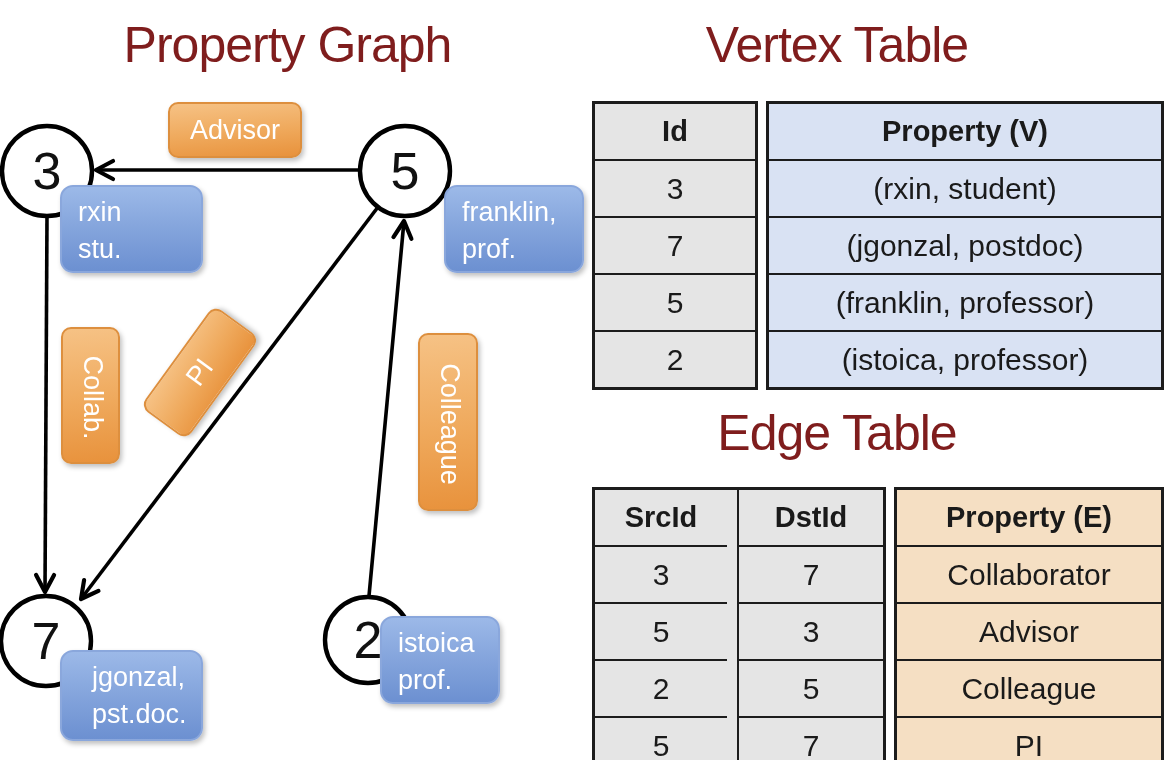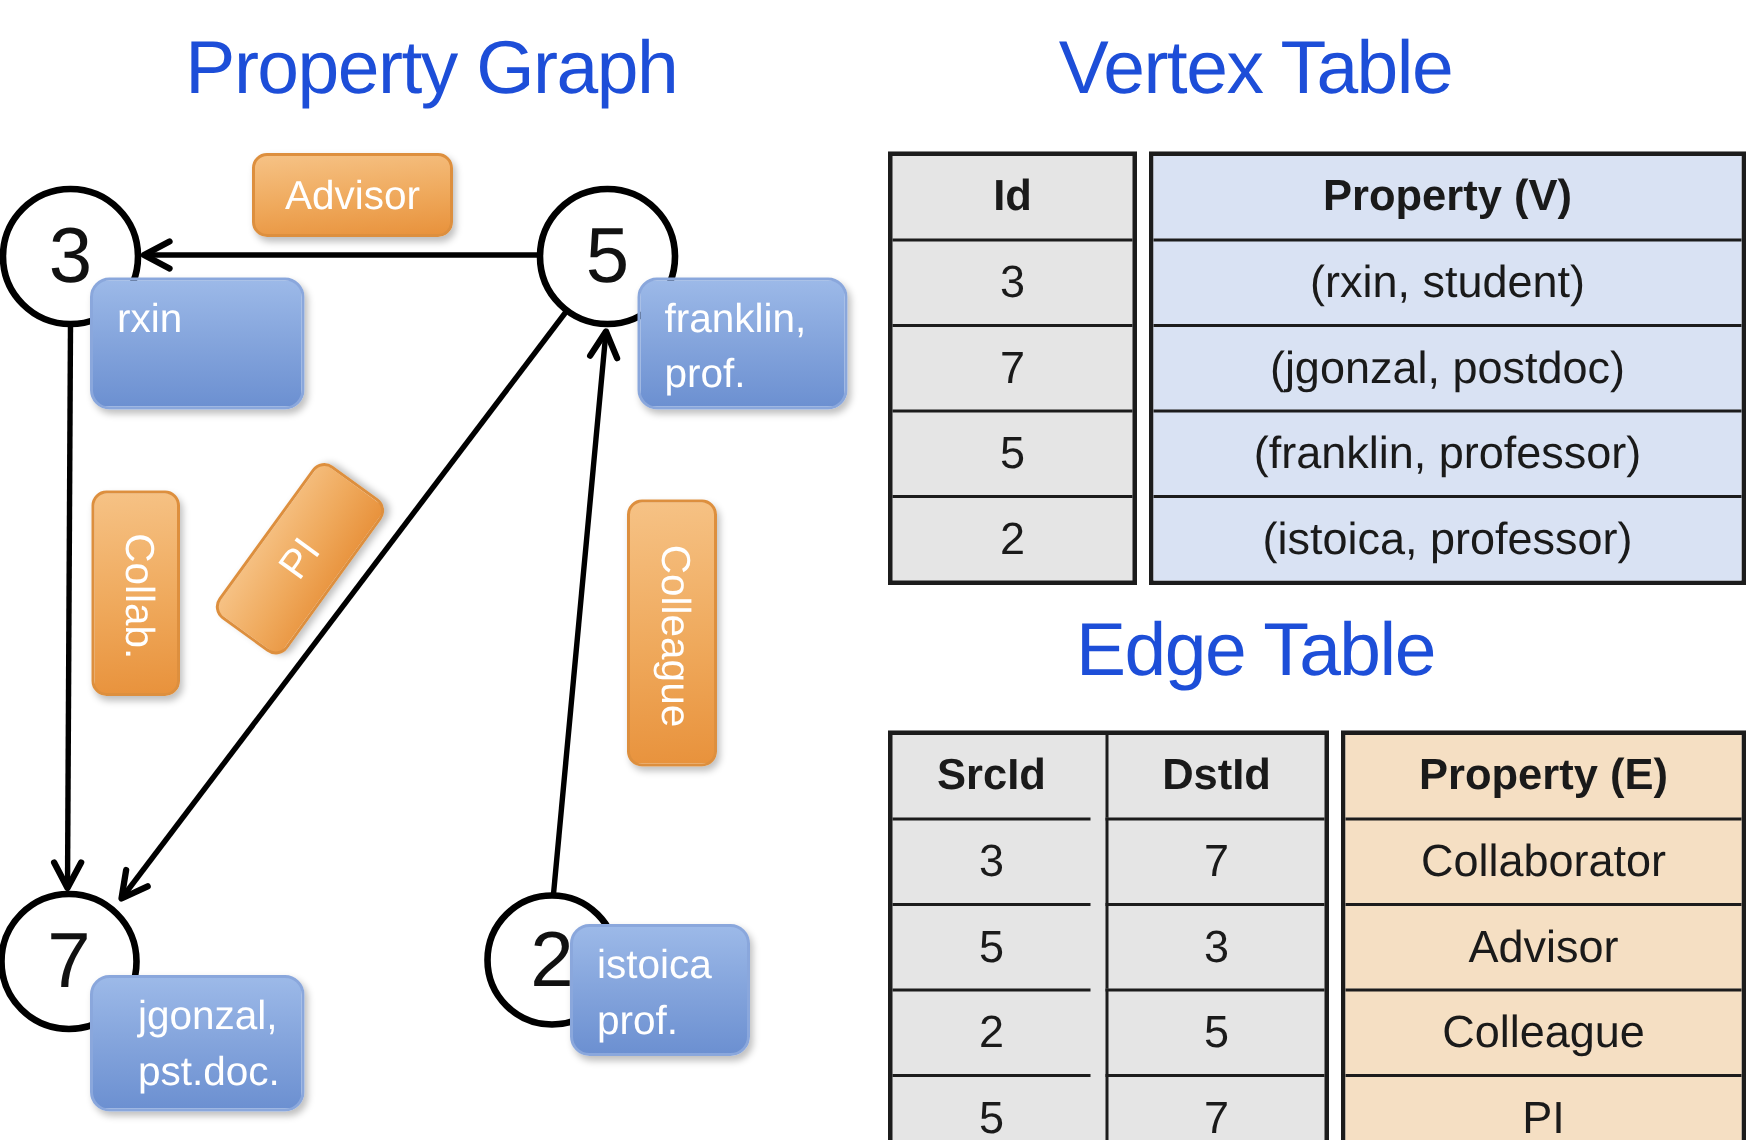--- a/index.html
+++ b/index.html
@@ -2,21 +2,21 @@
 <html><head>
 <meta charset="utf-8">
 <style>
   html,body{margin:0;padding:0;background:#ffffff;}
   #canvas{
     position:relative;width:1170px;height:760px;background:#ffffff;overflow:hidden;
     font-family:"Liberation Sans", sans-serif;color:#1a1a1a;
   }
   .title{
     position:absolute;text-align:center;font-size:50px;font-weight:400;
-    letter-spacing:-1px;color:#1d4ed8;white-space:nowrap;
+    letter-spacing:-1px;color:#7f1d1d;white-space:nowrap;
   }
   
   #graph-svg{position:absolute;left:0;top:0;}
   .vnum{
     position:absolute;width:60px;height:66px;line-height:66px;text-align:center;
     font-size:52px;color:#111;
   }
   .elabel{
     position:absolute;border-radius:10px;color:#fff;
     background:linear-gradient(175deg,#f6c285 0%,#efa95c 55%,#e8923c 100%);
@@ -86,22 +86,23 @@
   </div>
 
   <div class="elabel" style="left:137px;top:344px;width:126px;height:57px;transform:rotate(-54deg);">PI</div>
 
   <div class="elabel" style="left:418px;top:333px;width:60px;height:178px;">
     <div class="rot" style="width:178px;height:60px;left:-59px;top:59px;">Colleague</div>
   </div>
 
   <div class="vlabel" style="left:60px;top:185px;width:143px;height:88px;">
     <span>rxin</span>
+    <span>stu.</span>
   </div>
-  <div class="vlabel" style="left:425px;top:185px;width:140px;height:88px;">
+  <div class="vlabel" style="left:444px;top:185px;width:140px;height:88px;">
     <span>franklin,</span>
     <span>prof.</span>
   </div>
   <div class="vlabel" style="left:60px;top:650px;width:143px;height:91px;padding-left:30px;">
     <span>jgonzal,</span>
     <span>pst.doc.</span>
   </div>
   <div class="vlabel" style="left:380px;top:616px;width:120px;height:88px;">
     <span>istoica</span>
     <span>prof.</span>

